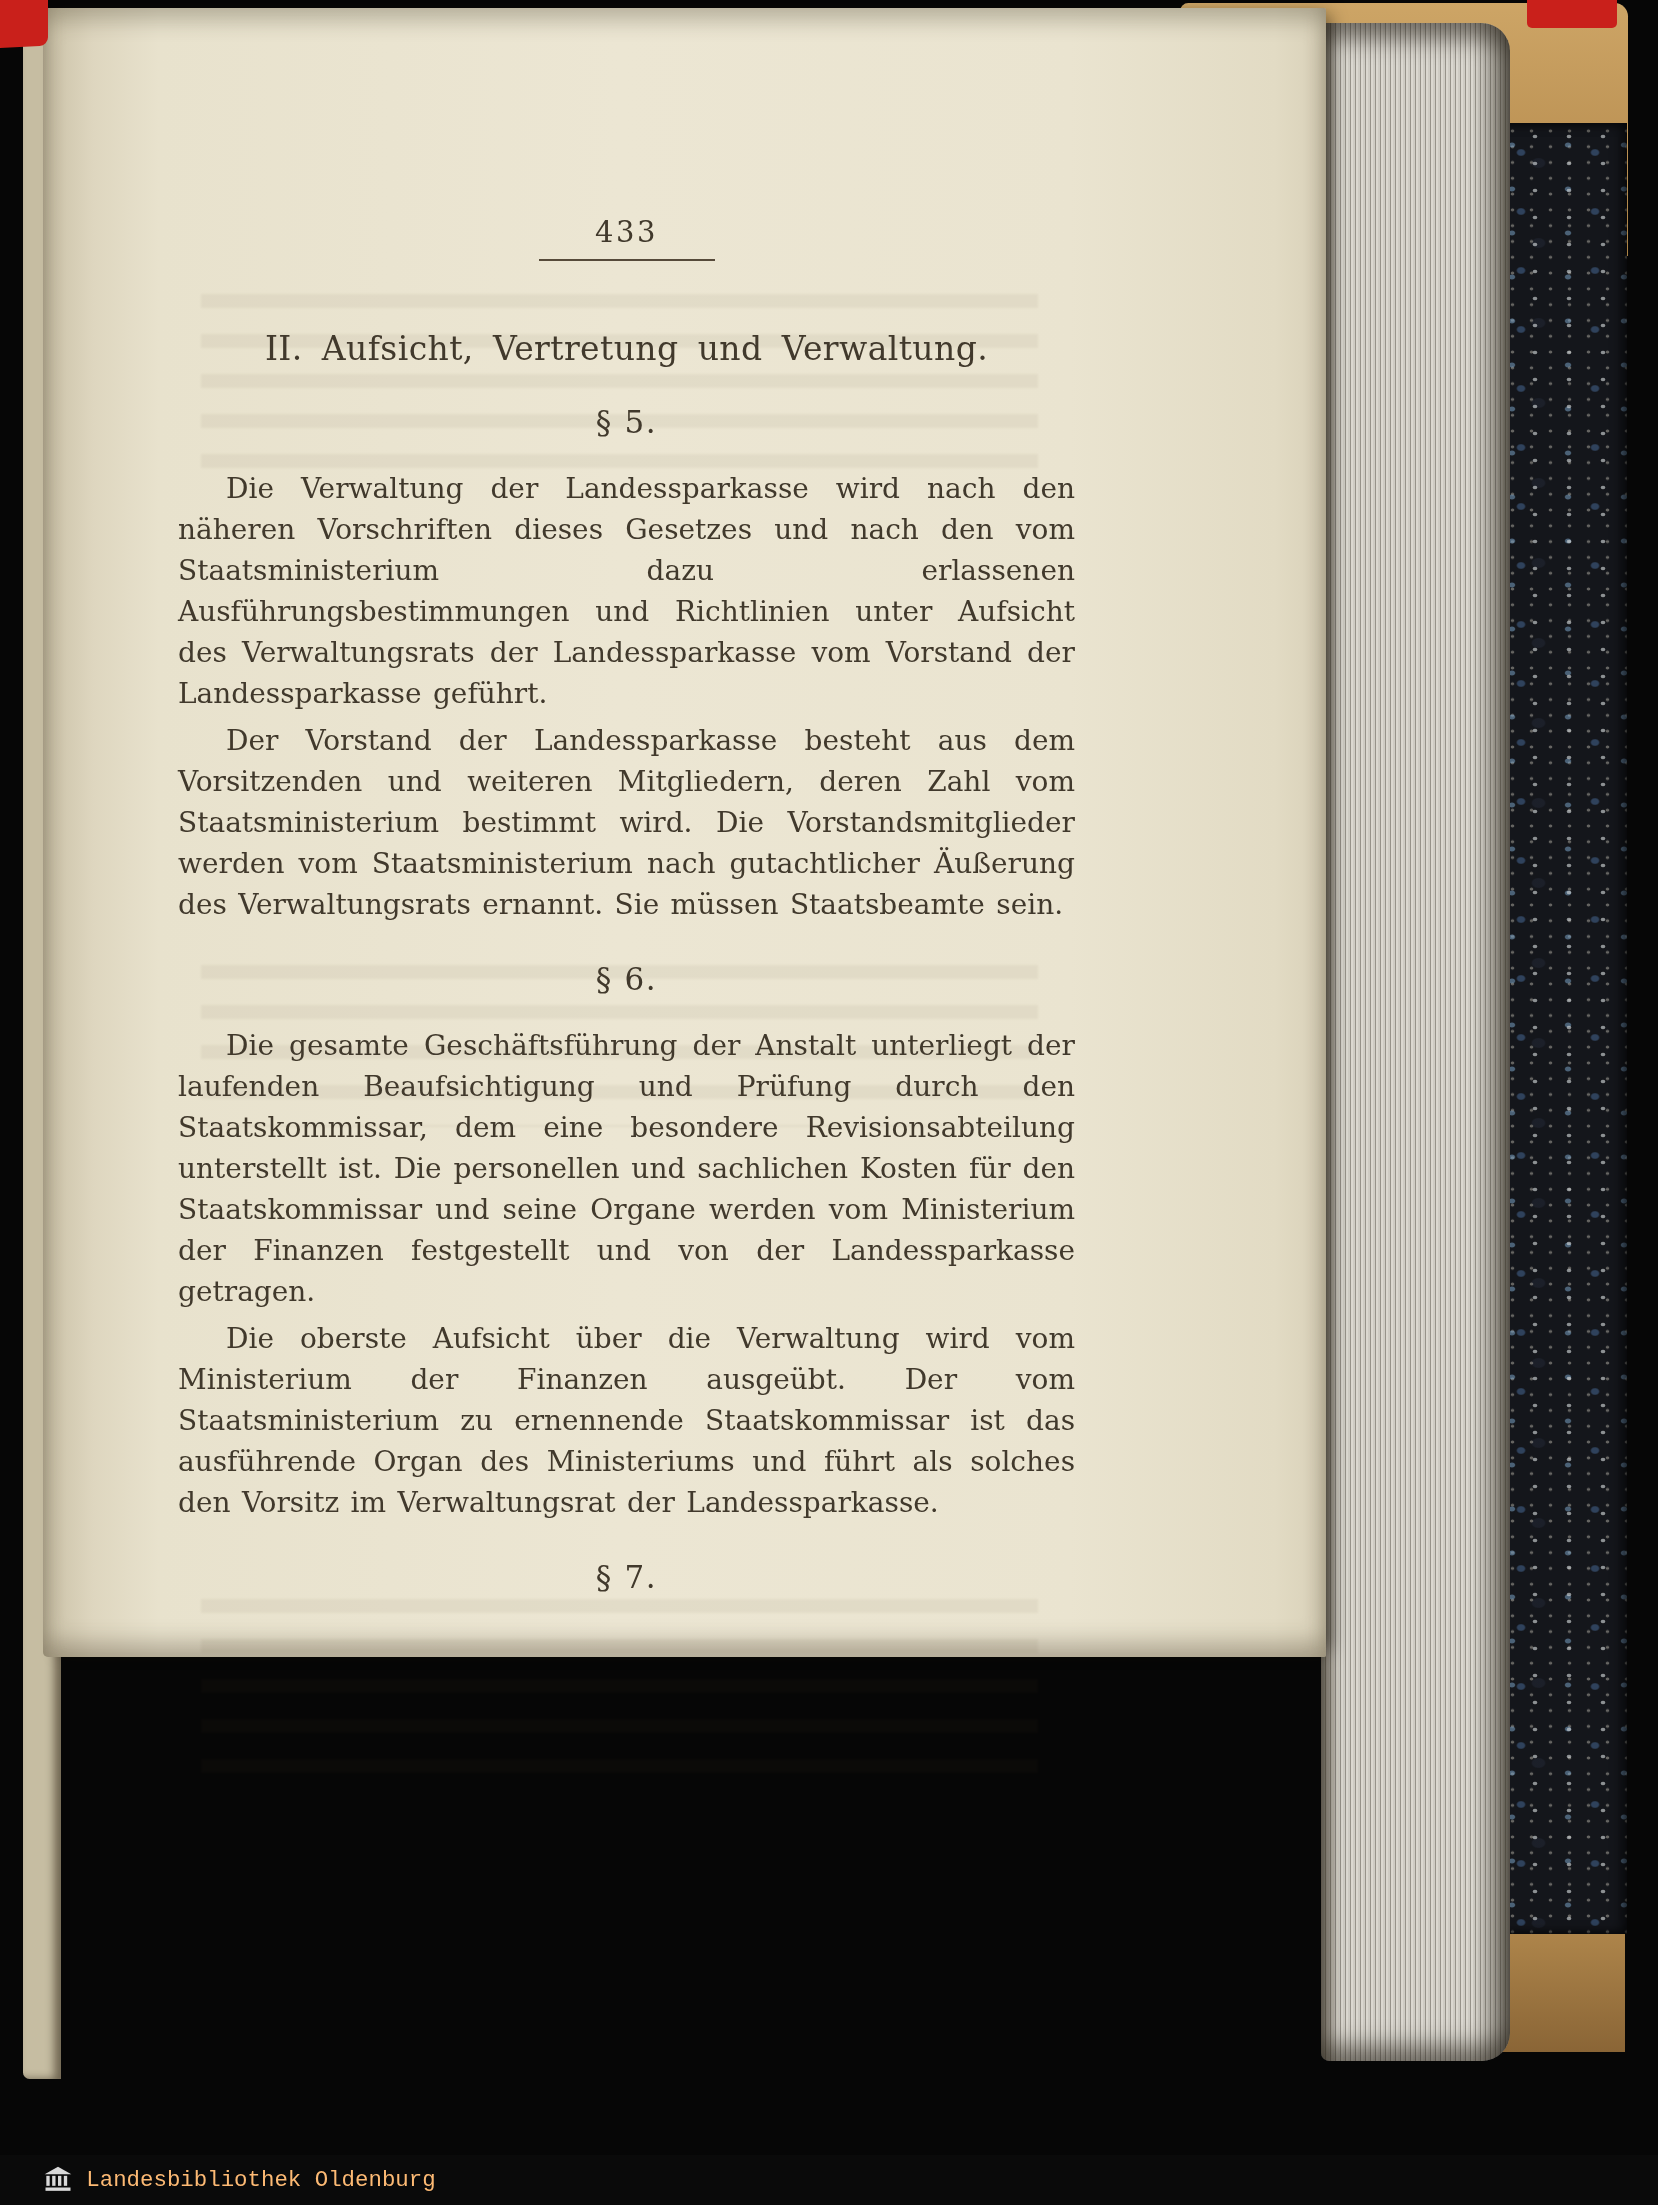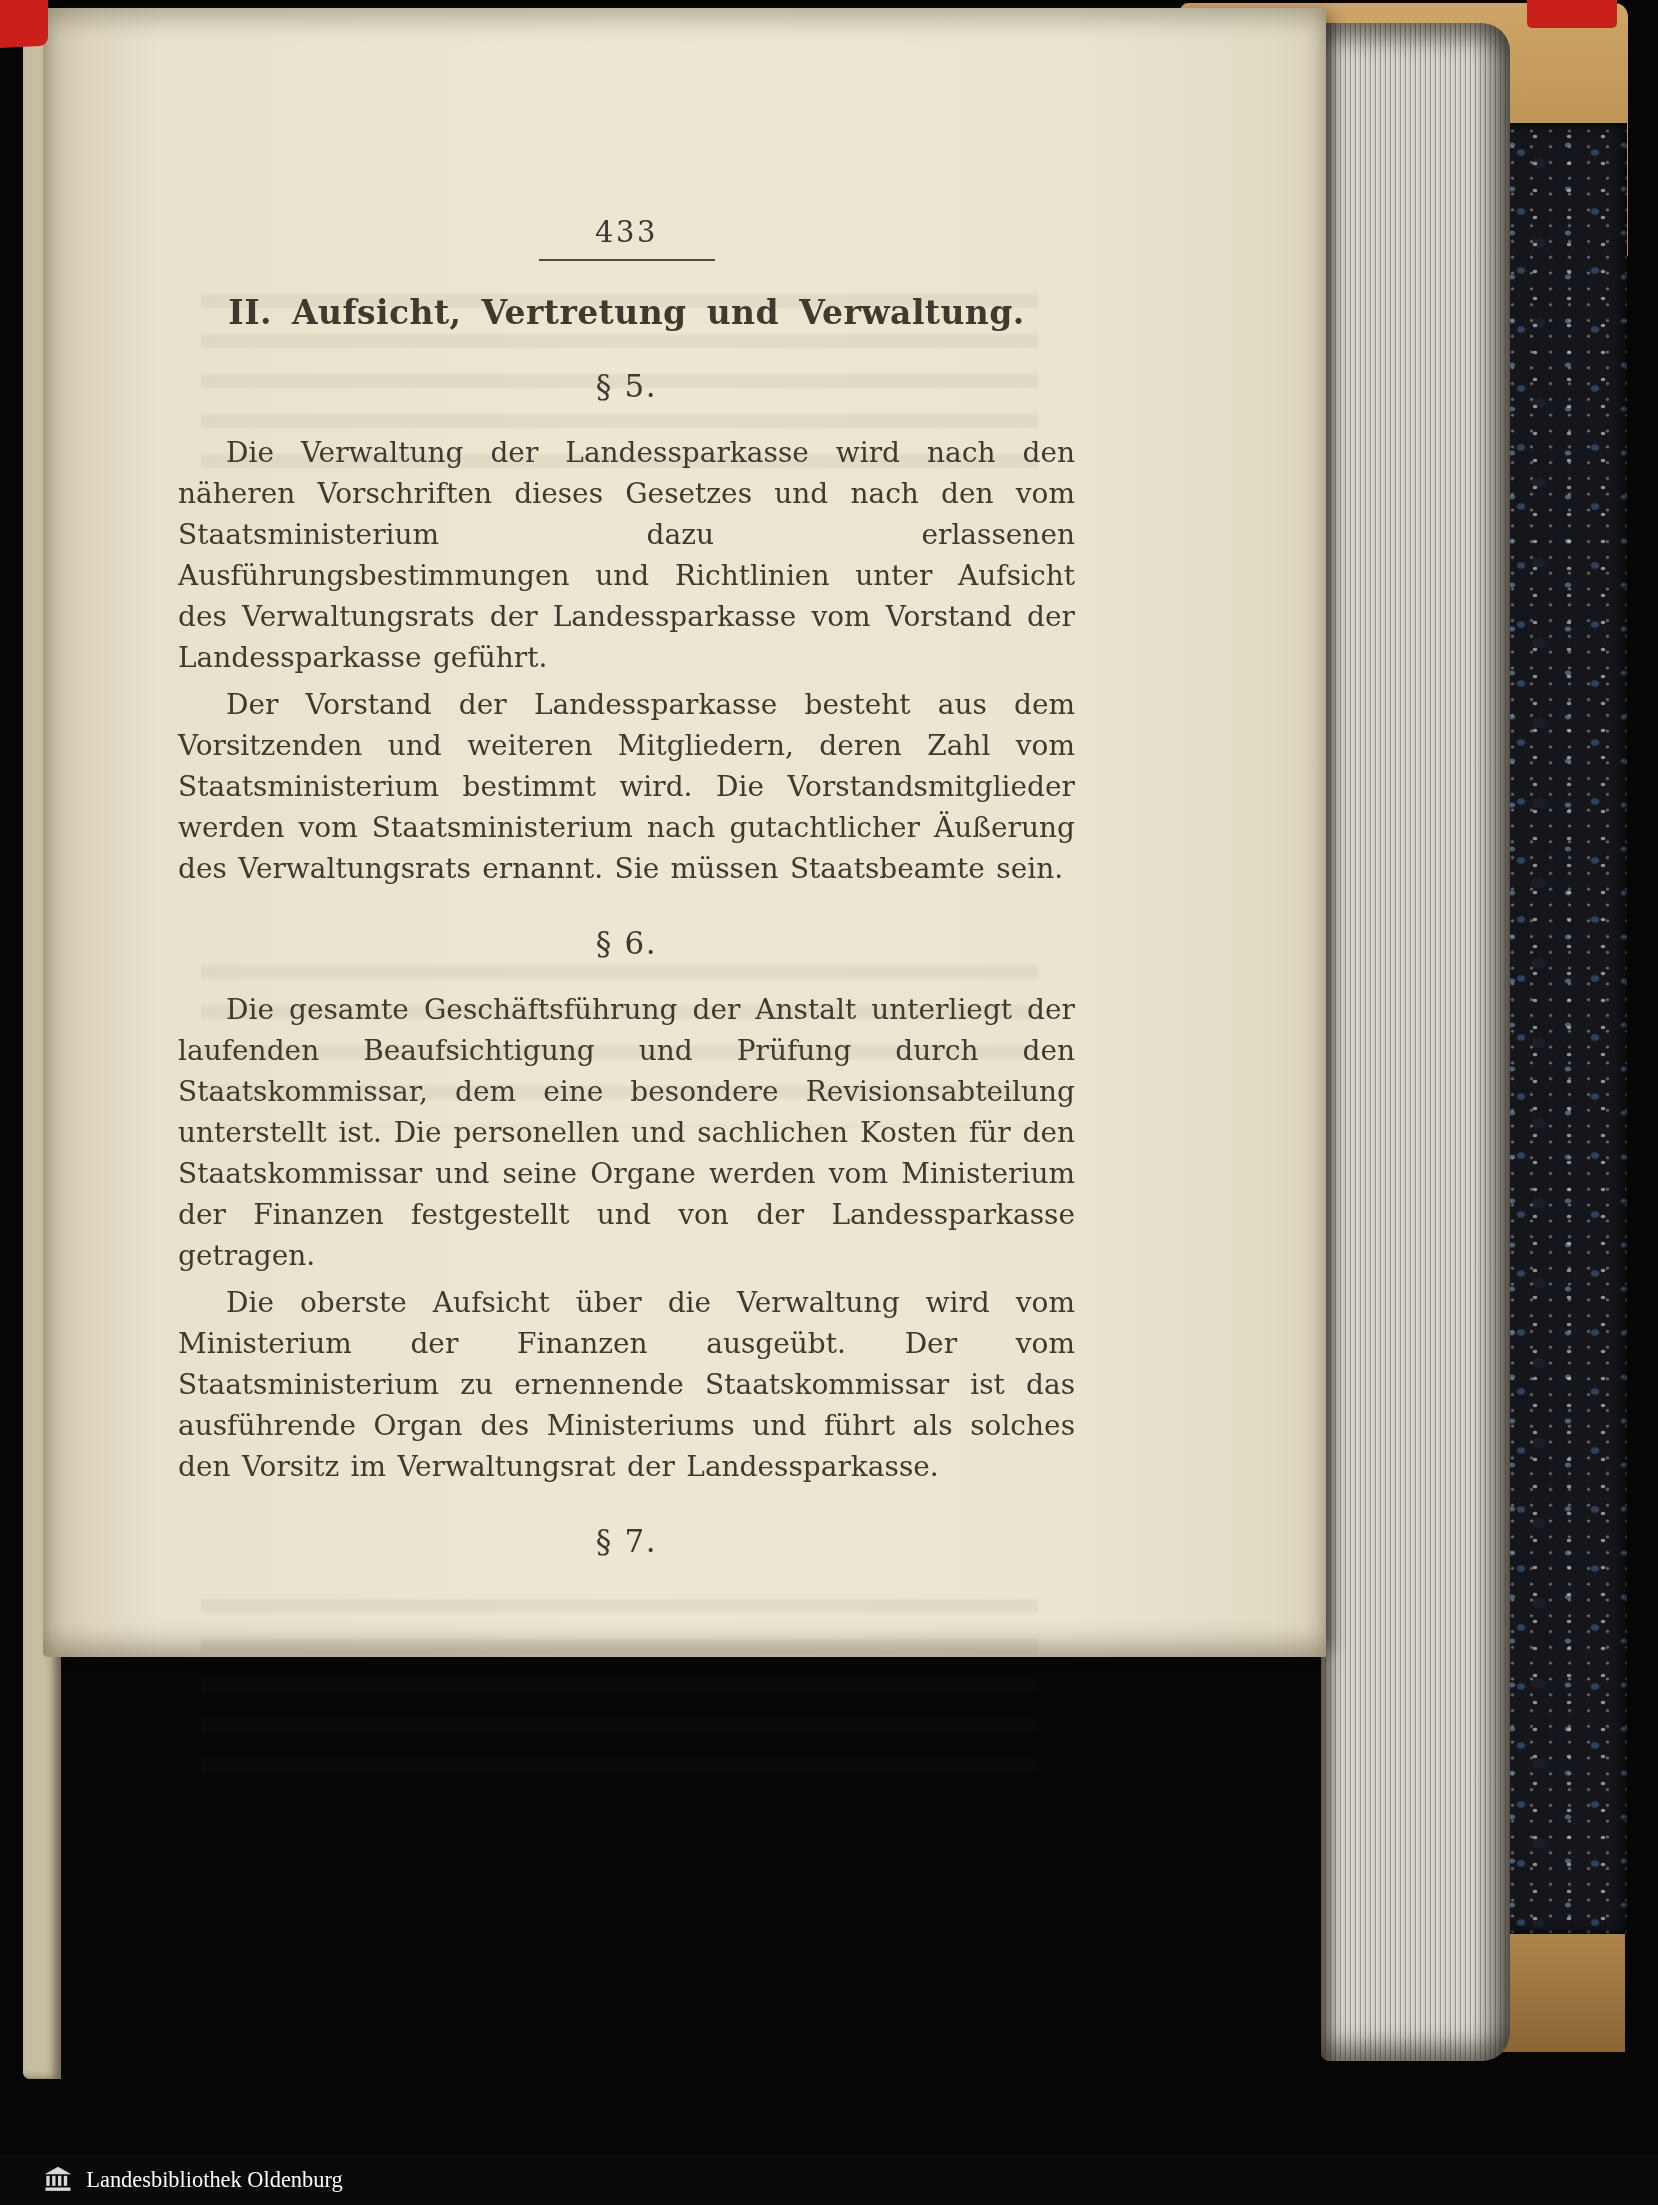--- a/index.html
+++ b/index.html
@@ -78,22 +78,22 @@
   
   .content {
     position:absolute; left:135px; top:0; width:897px; height:100%;
     color:#41392c;
   }
   .pagenum-wrap { padding-top:207px; text-align:center; }
   .pagenum { font-size:29px; letter-spacing:2.5px; display:inline-block; }
   .pagenum-rule { width:176px; height:1.7px; background:#564a3a; margin:10px auto 0; }
 
   .heading {
-    margin-top:32px; text-align:center;
-    font-size:33px; font-weight:bold;
+    margin-top:68px; text-align:center;
+    font-size:33px; font-weight:normal;
     word-spacing:8.3px; letter-spacing:0.4px;
   }
   .seclabel {
     text-align:center; font-size:31px;
     margin-top:36px; margin-bottom:28px; letter-spacing:1.7px;
   }
   .para {
     font-size:28px; line-height:41px;
     text-align:justify; text-indent:48px; word-spacing:2.5px;
   }
@@ -105,22 +105,22 @@
   .red-tr { right:41px; top:0; width:90px; height:28px; border-radius:0 0 5px 5px; }
 
   
   .footer {
     position:absolute; left:0; bottom:0; width:100%; height:50px;
     background:#0a0a0a;
     display:flex; align-items:center; gap:13.3px; padding-left:43px;
   }
   .footer-logo svg { display:block; }
   .footer-text {
-    color:#ffffff; font-size:22.4px;
-    font-family:Liberation Serif, serif;
+    color:#fdba74; font-size:22.4px;
+    font-family:Liberation Mono, monospace;
     text-align:right;
   }
 </style>
 </head>
 <body>
 
 <div class="stage">
 
   <div class="binding-top"></div>
   <div class="binding-bottom"></div>

